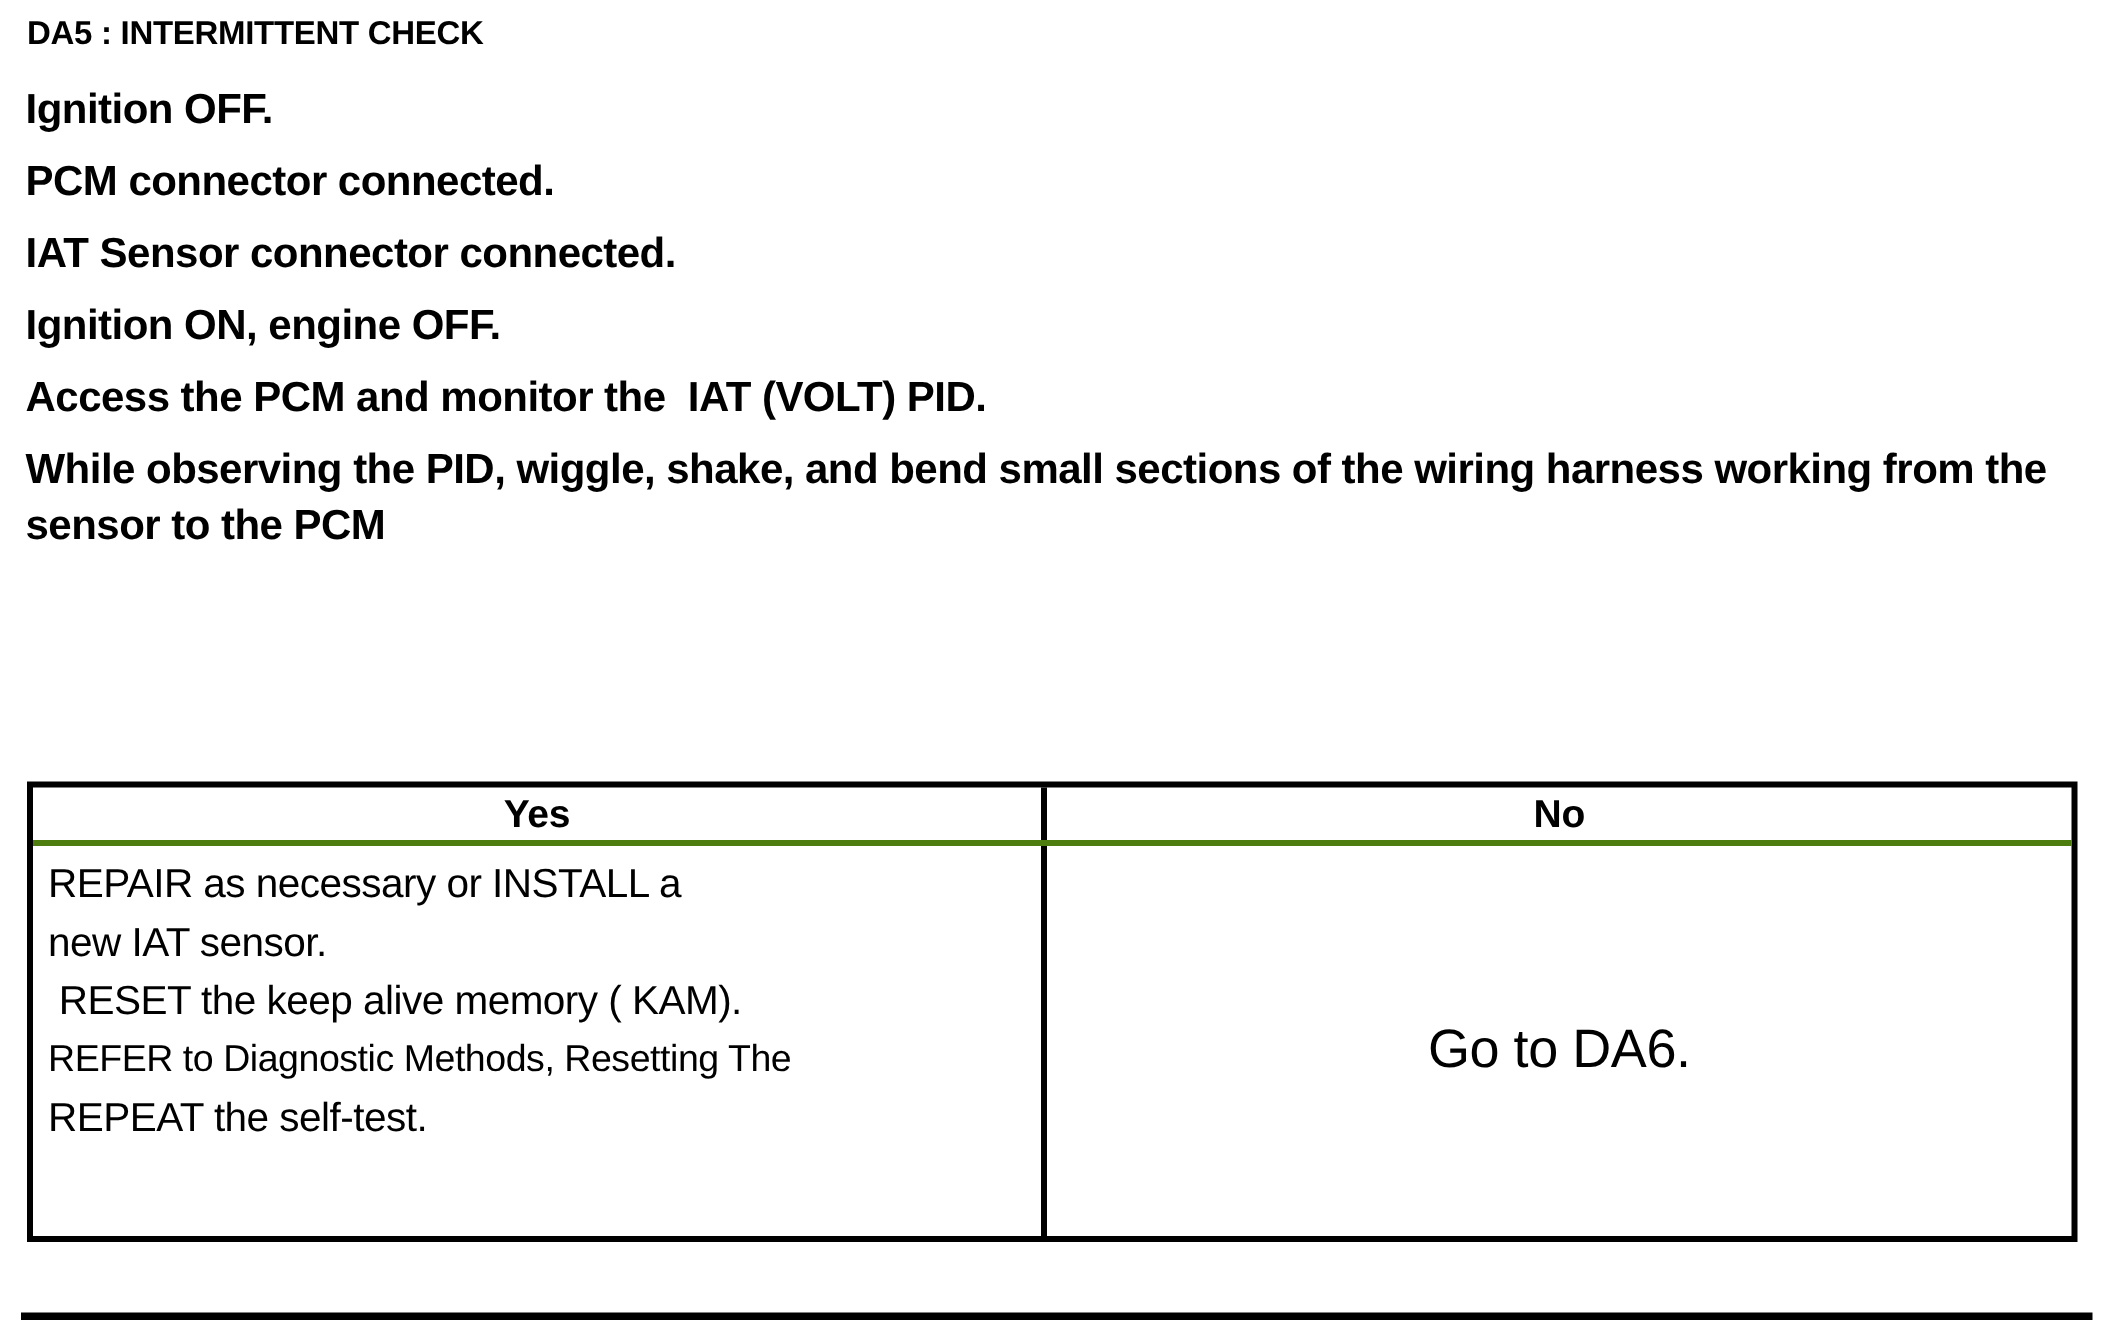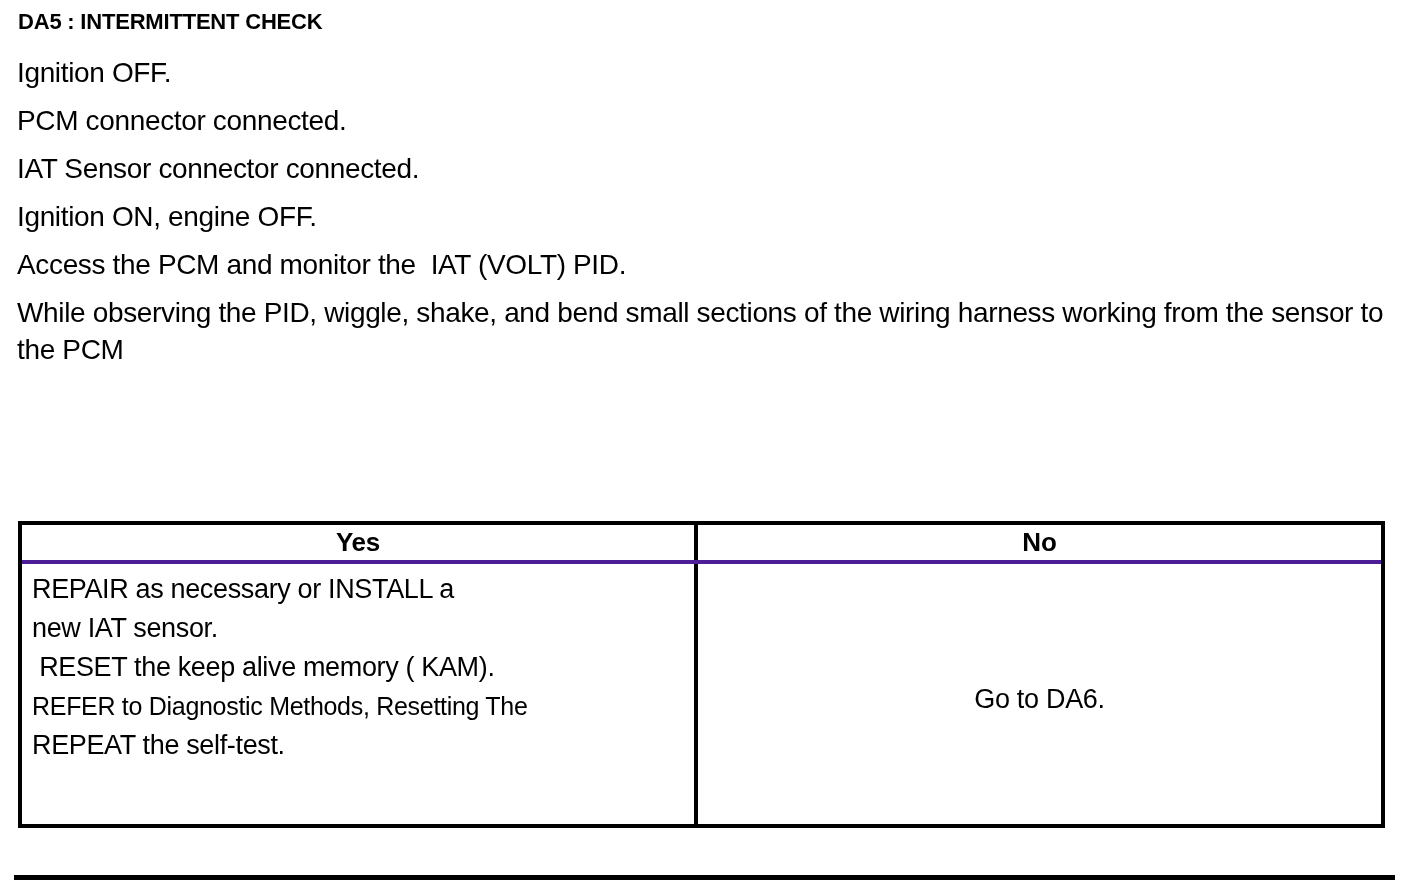--- a/index.html
+++ b/index.html
@@ -37,21 +37,21 @@
 
   
   .steps {
     position: absolute;
     left: 17px;
     top: 54px;
     width: 1380px;
   }
   .step {
     font-size: 28px;
-    font-weight: normal;
+    font-weight: bold;
     line-height: 37px;
     letter-spacing: -0.35px;
     white-space: pre-wrap;
     margin: 0 0 11px 0;
   }
   .step.bold {
     font-weight: bold;
     letter-spacing: -0.3px;
   }
 
@@ -66,21 +66,21 @@
     border: 4px solid #000000;
     background: #ffffff;
   }
   .dt-row {
     display: flex;
     width: 100%;
     box-sizing: border-box;
   }
   .dt-header {
     height: 39px;
-    border-bottom: 4px solid #4c1d95;
+    border-bottom: 4px solid #4d7c0f;
   }
   .dt-body {
     height: 260px;
   }
   .dt-cell {
     box-sizing: border-box;
     position: relative;
   }
   .dt-cell.col-left {
     width: 676px;
@@ -111,21 +111,21 @@
     letter-spacing: -0.3px;
   }
   .dt-no-content {
     position: absolute;
     left: 0;
     right: 0;
     top: 118px;
     text-align: center;
   }
   .dt-no-text {
-    font-size: 27px;
+    font-size: 36px;
     line-height: 34px;
     letter-spacing: -0.3px;
     white-space: pre;
   }
 
   
   .footer-rule {
     position: absolute;
     left: 14px;
     top: 875px;

